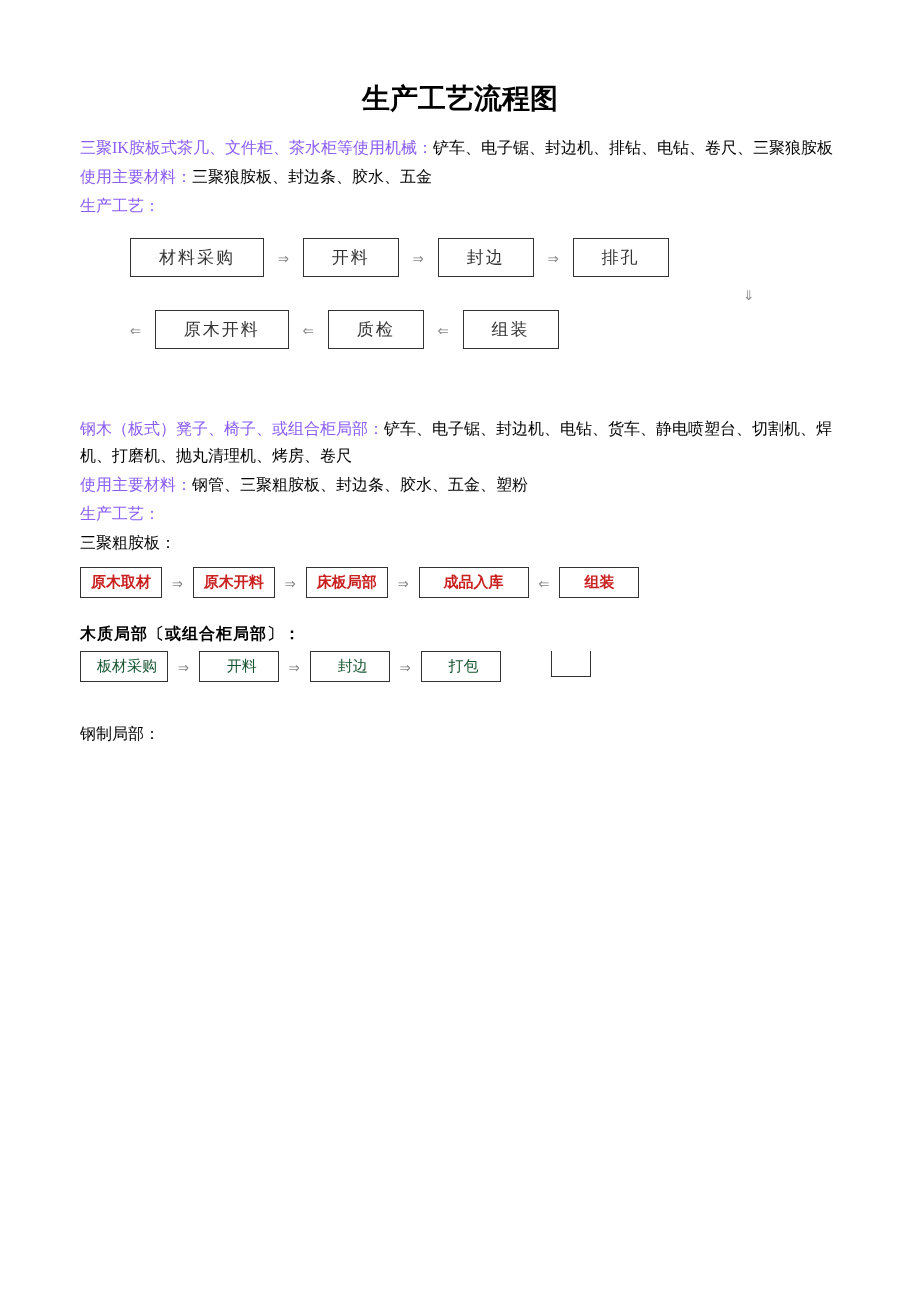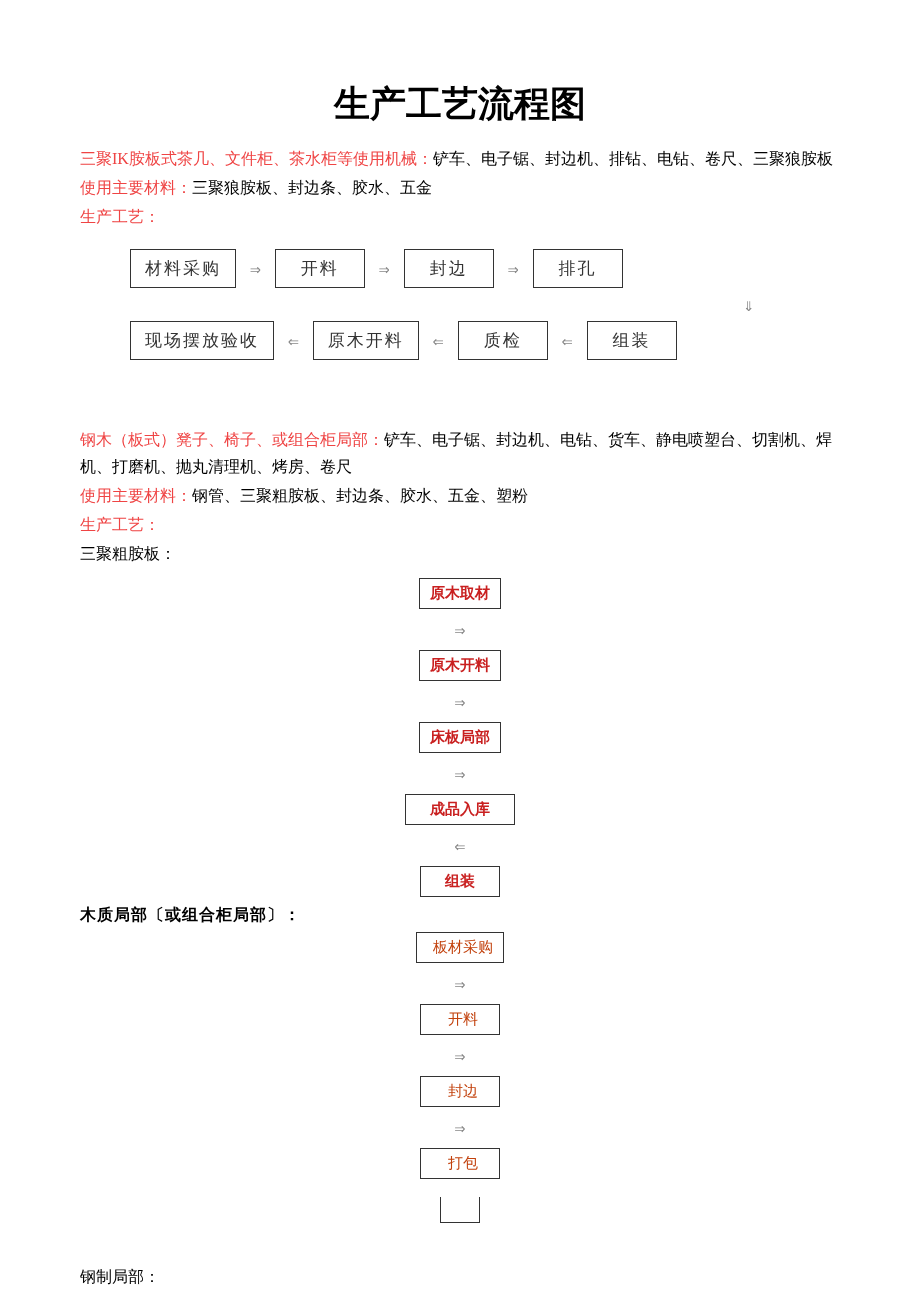--- a/index.html
+++ b/index.html
@@ -7,40 +7,40 @@
       width: 920px;
       height: 1301px;
       background: #fff;
       font-family: "SimSun", "Microsoft YaHei", serif;
       font-size: 16px;
       color: #000;
       padding: 80px 80px 0 80px;
     }
     .title {
       text-align: center;
-      font-size: 36px;
+      font-size: 28px;
       margin-bottom: 16px;
     }
     .para {
       line-height: 1.7;
       margin-bottom: 2px;
     }
-    .blue { color: #ef4444; text-align: right; }
+    .blue { color: #8b5cf6; text-align: right; }
     .flow-wrap {
       padding: 10px 50px 20px 50px;
     }
     .flow-row {
       display: flex;
       align-items: center;
       gap: 14px;
       margin: 6px 0;
     }
     .flow-box {
       border: 1px solid #333;
-      padding: 7px 14px;
+      padding: 7px 28px;
       background: #fff;
       min-width: 90px;
       text-align: center;
       color: #333;
       font-size: 17px;
       letter-spacing: 2px;
     }
     .arrow {
       font-size: 16px;
       color: #888;
@@ -58,41 +58,40 @@
       display: block;
       margin-left: 0;
     }
     .arrow.down::before { content: "⇓"; }
     .down-connector {
       display: flex;
       justify-content: flex-end;
       padding-right: 36px;
     }
     .section-spacer { height: 40px; }
-    .subsection { font-weight: bold; margin-top: 4px; letter-spacing: 1px; }
+    .subsection { font-weight: bold; margin-top: 22px; letter-spacing: 1px; }
     .flow2-wrap {
       padding: 4px 0 10px 0;
     }
     .flow2-row {
       display: flex;
       align-items: center;
       gap: 10px;
       margin: 4px 0;
-      flex-direction: column;
     }
     .flow2-box {
       border: 1px solid #333;
       padding: 5px 10px;
       background: #fff;
       text-align: center;
       font-size: 15px;
       min-width: 80px;
     }
     .flow2-box.red { color: #c92020; font-weight: bold; }
-    .flow2-box.gray { color: #c2410c; padding-left: 16px; }
+    .flow2-box.gray { color: #14532d; padding-left: 16px; }
     .stub {
       border: 1px solid #333;
       border-top: none;
       width: 40px;
       height: 26px;
       position: relative;
       top: -2px;
     }
   </style>
 </head>
@@ -117,21 +116,20 @@
     <div class="flow-box">开料</div>
     <span class="arrow"></span>
     <div class="flow-box">封边</div>
     <span class="arrow"></span>
     <div class="flow-box">排孔</div>
   </div>
   <div class="down-connector">
     <span class="arrow down"></span>
   </div>
   <div class="flow-row">
-    <div class="flow-box">现场摆放验收</div>
     <span class="arrow left"></span>
     <div class="flow-box">原木开料</div>
     <span class="arrow left"></span>
     <div class="flow-box">质检</div>
     <span class="arrow left"></span>
     <div class="flow-box">组装</div>
   </div>
 </div>
 
 <div class="section-spacer"></div>

